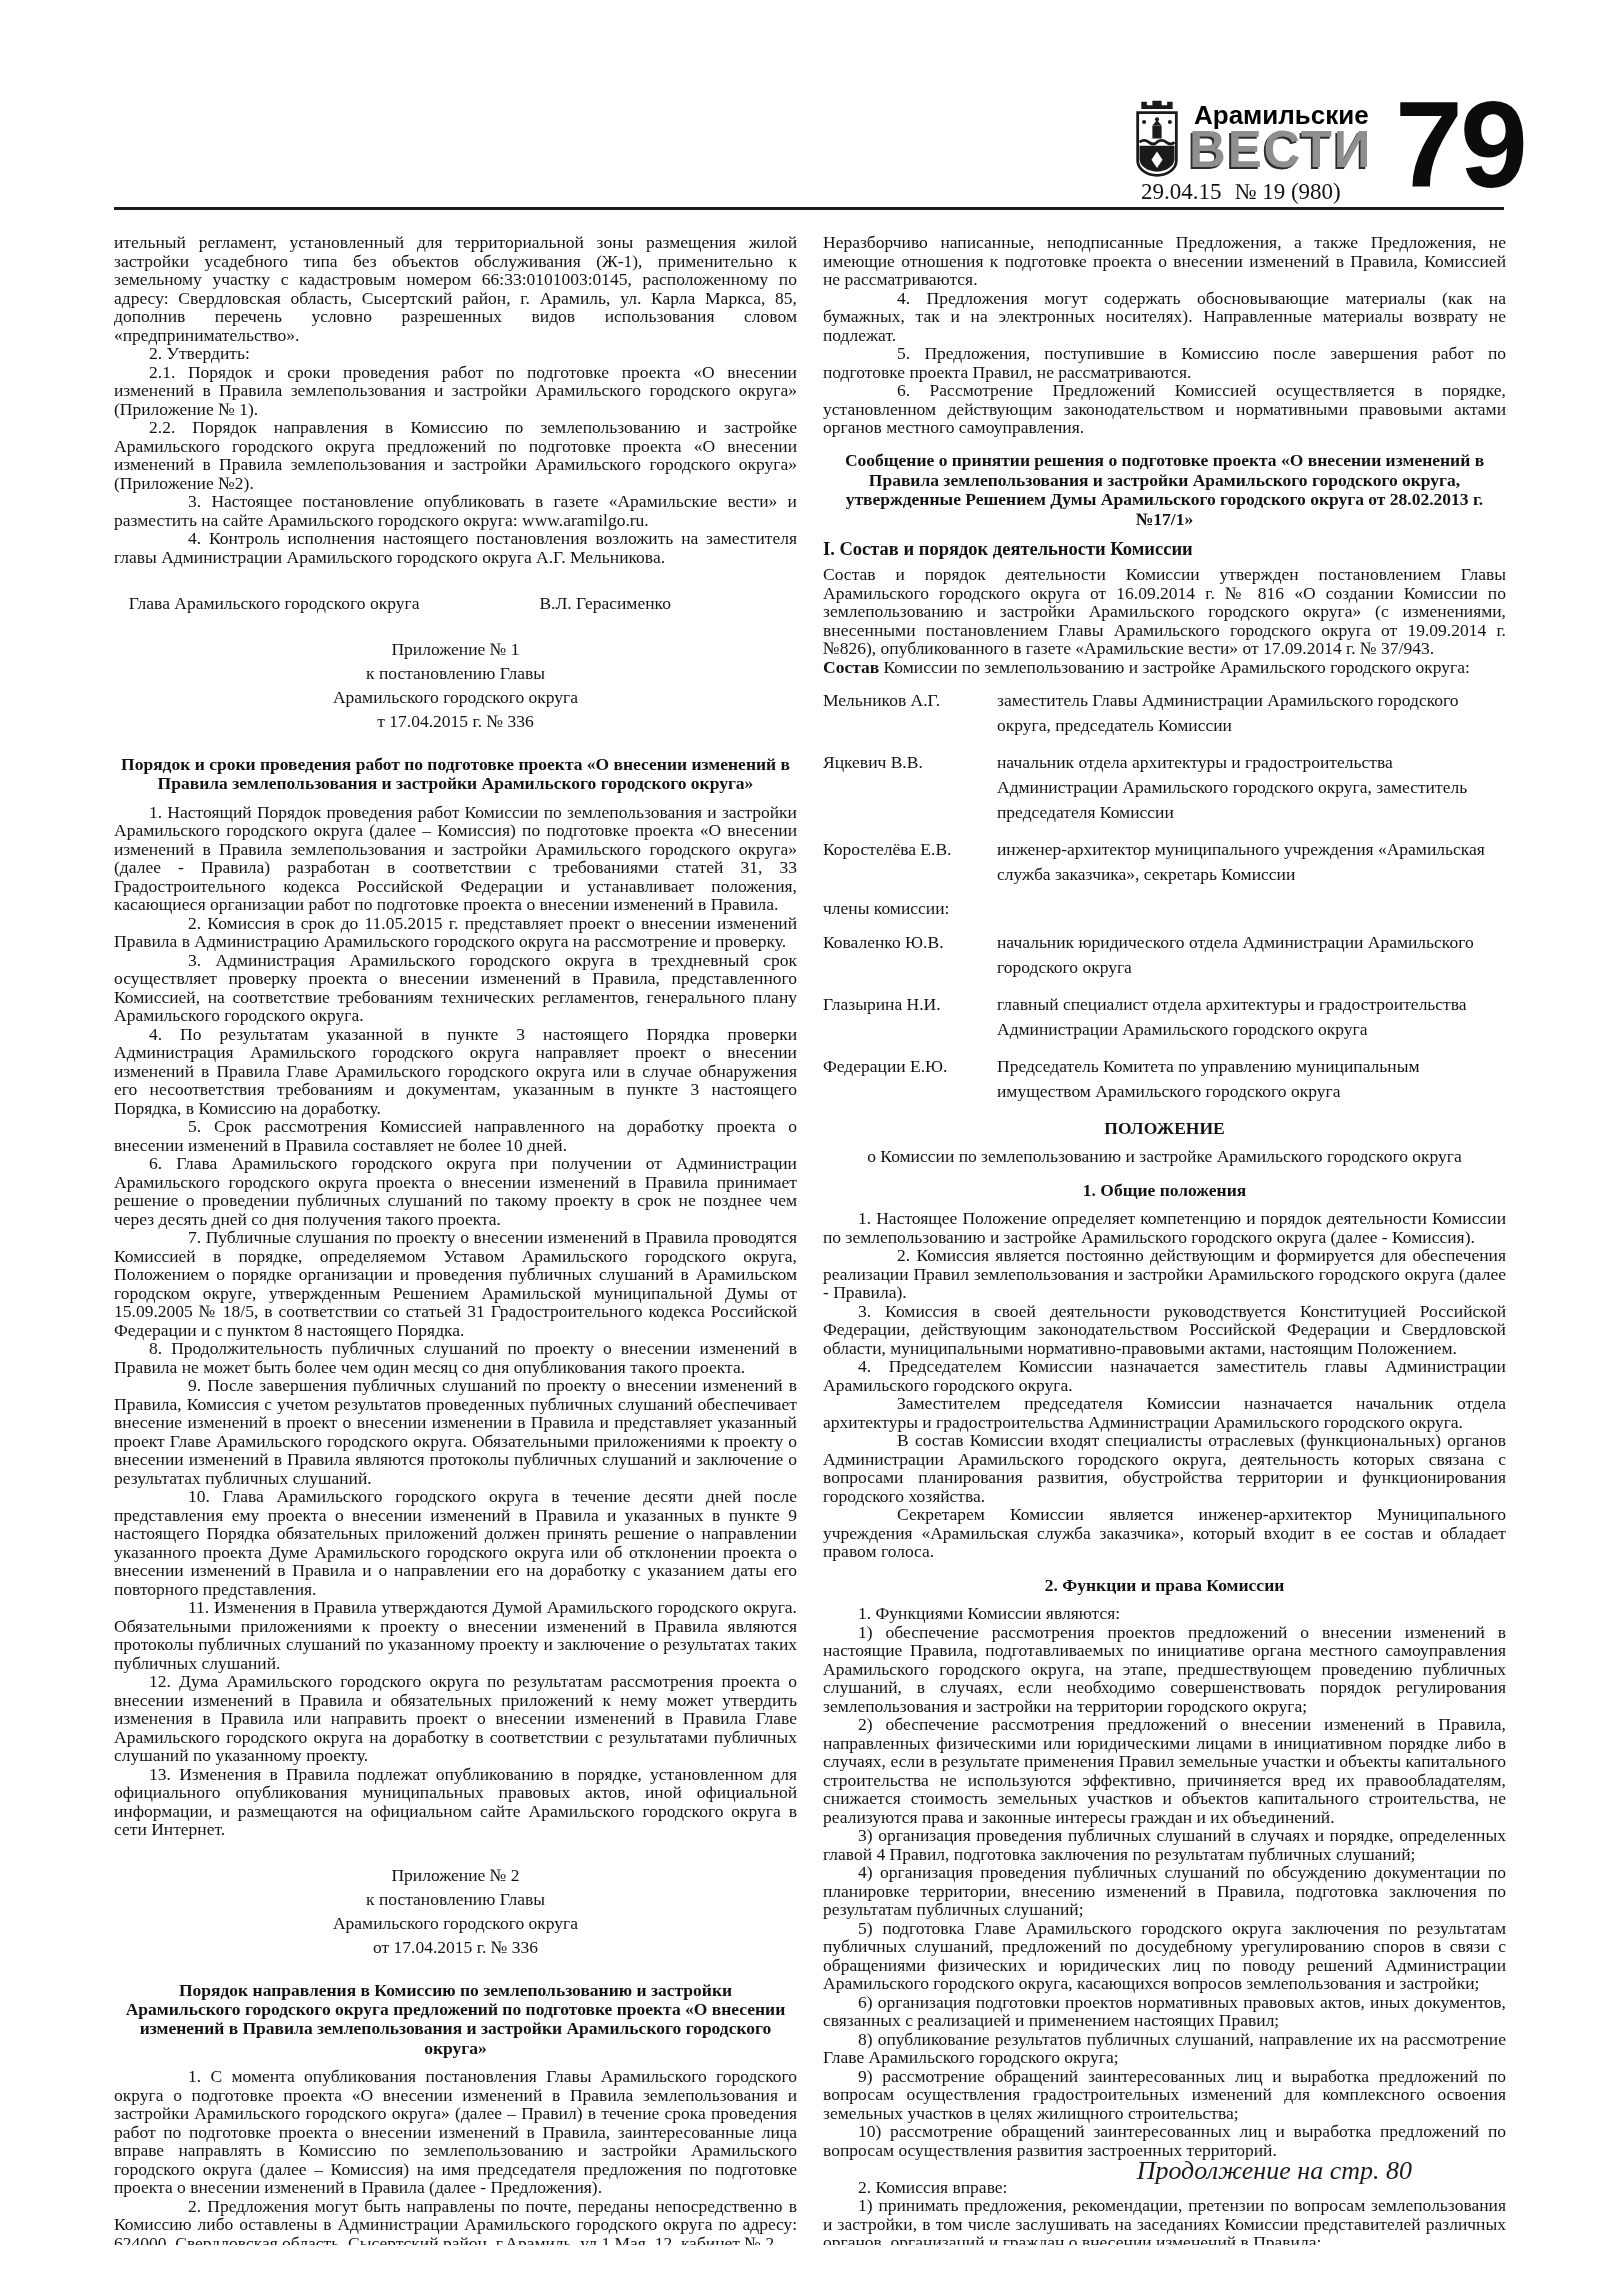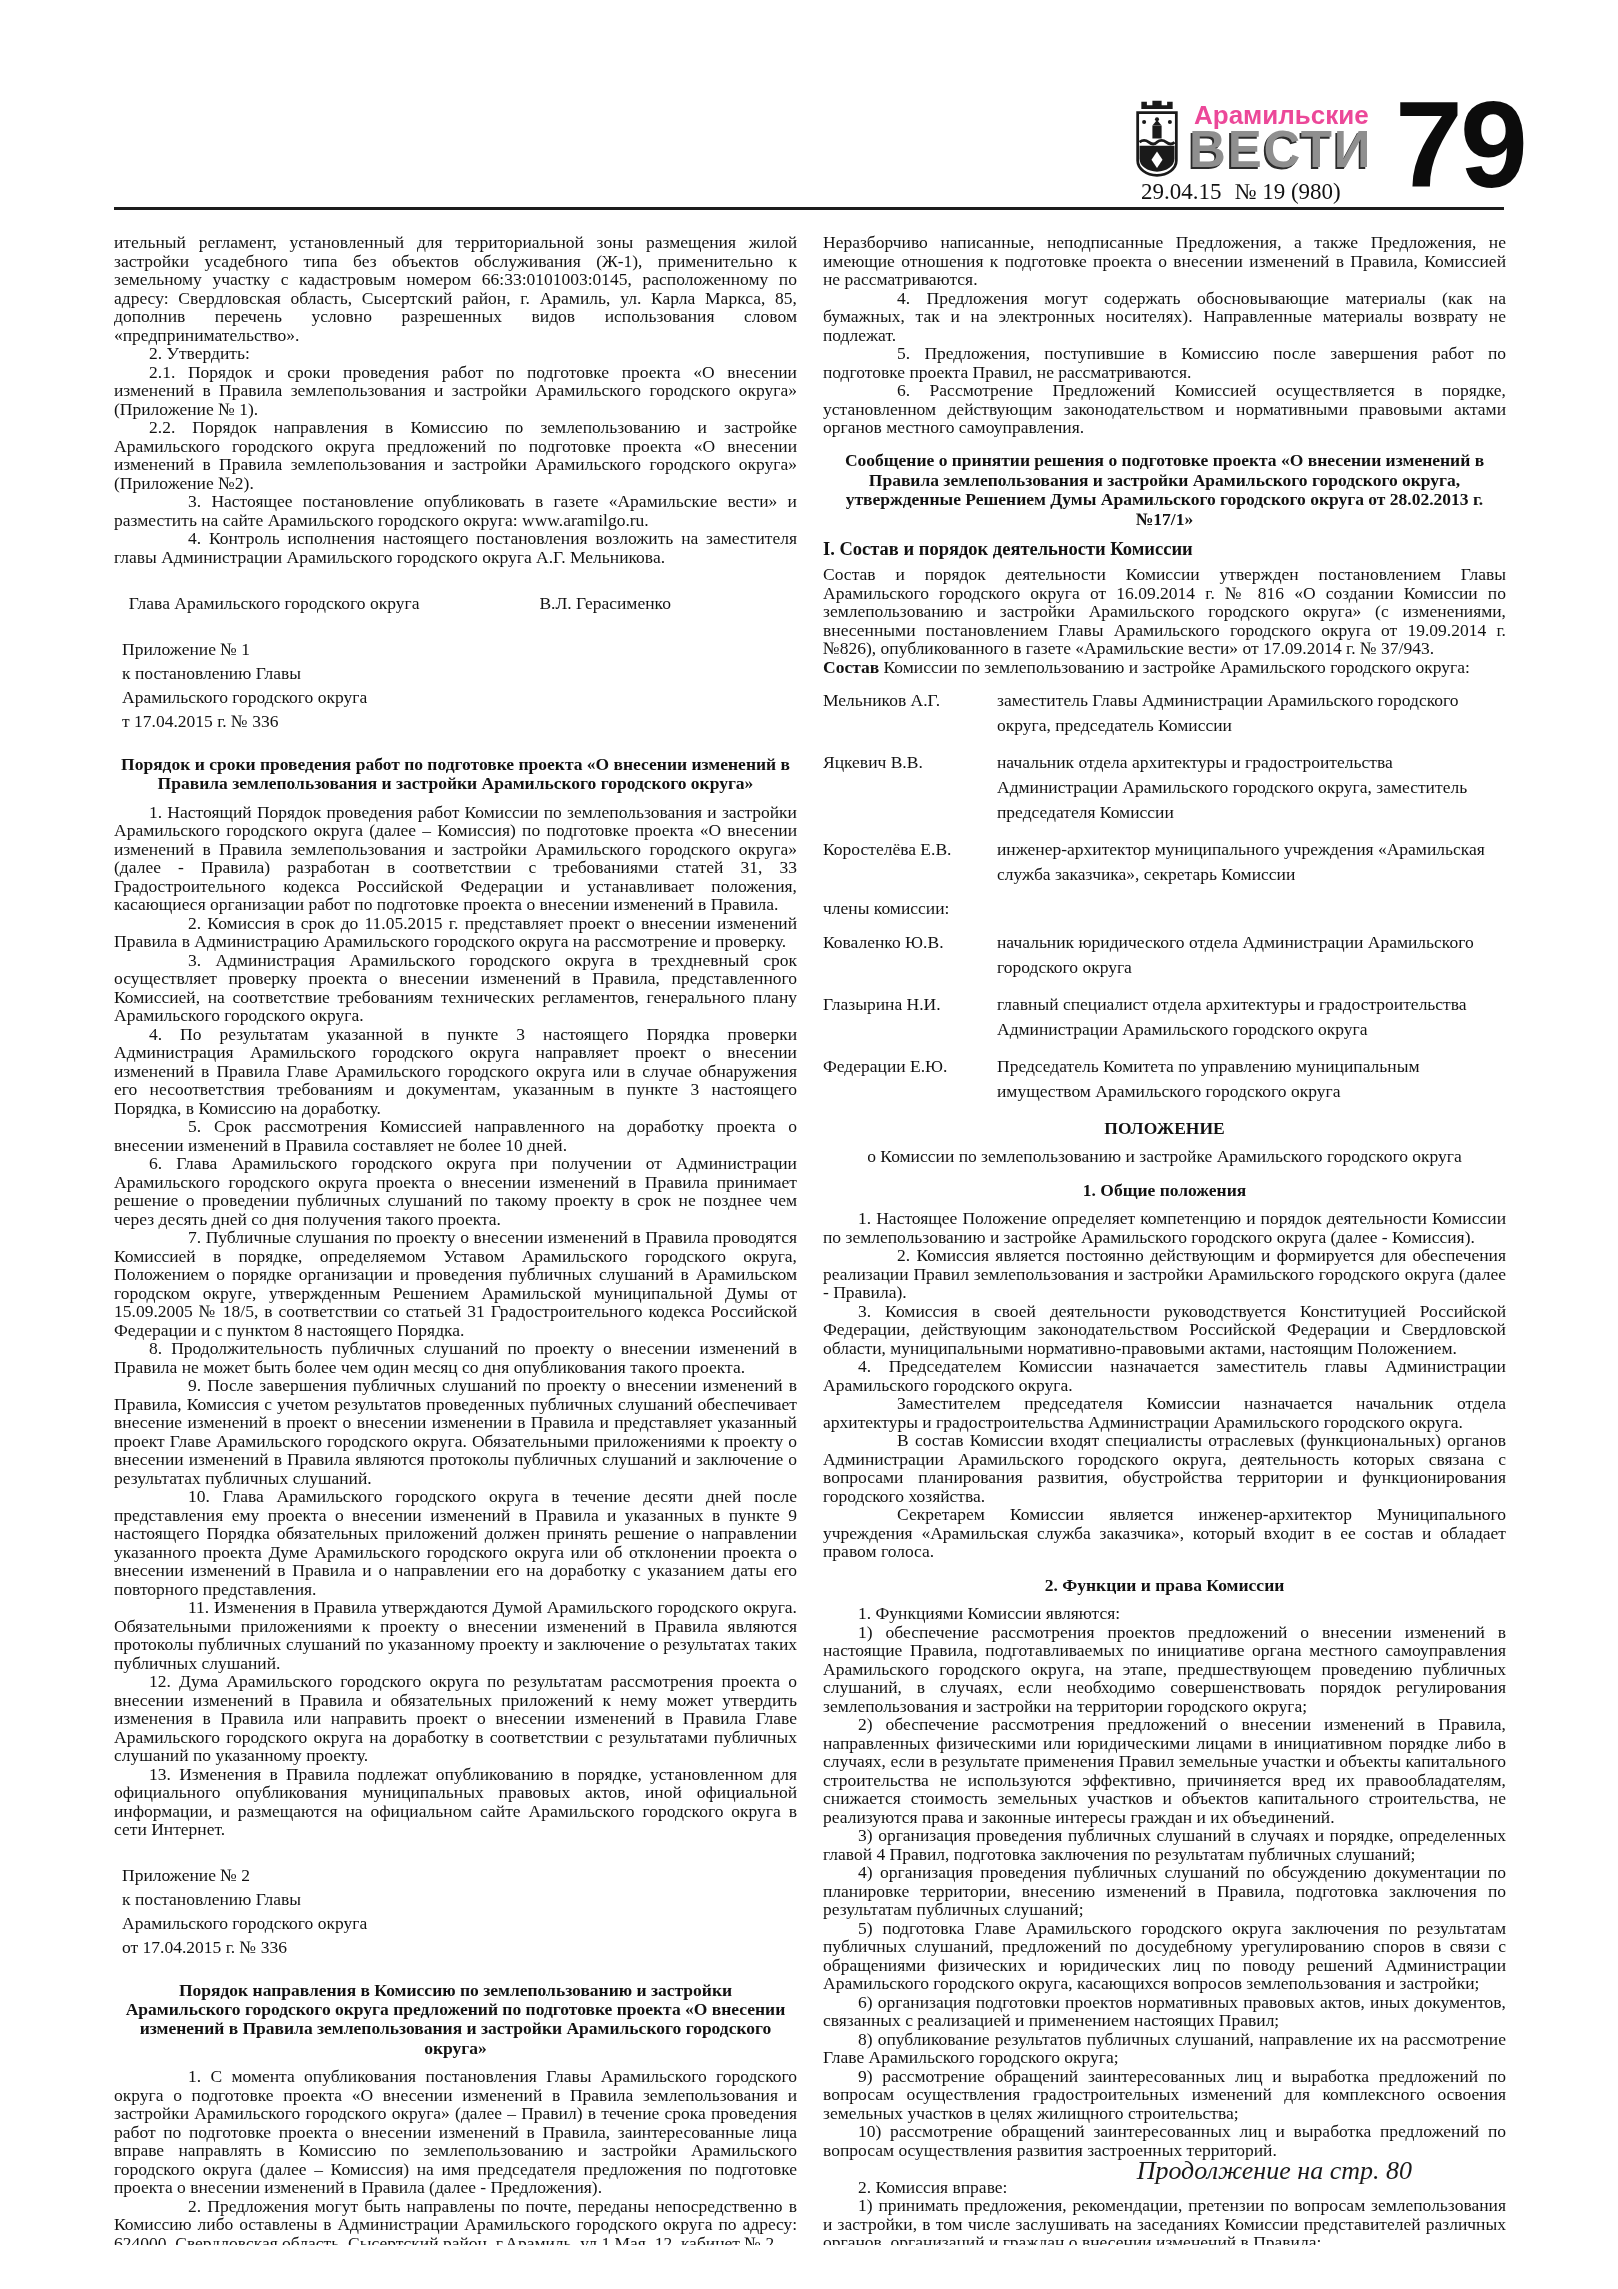--- a/index.html
+++ b/index.html
@@ -5,21 +5,21 @@
   html,body { margin:0; padding:0; background:#ffffff; }
   .page {
     position:relative; width:1619px; height:2290px; background:#ffffff;
     font-family:"Liberation Serif", serif; color:#121212; overflow:hidden;
   }
   
   .rule { position:absolute; left:114px; top:207px; width:1390px; height:2.8px; background:#1c1c1c; }
   .logo { position:absolute; left:1132px; top:98px; width:50px; height:81px; }
   .np-name1 {
     position:absolute; left:1194px; top:100px;
-    font-family:"Liberation Sans", sans-serif; font-weight:bold; font-size:26px; color:#ec4899;
+    font-family:"Liberation Sans", sans-serif; font-weight:bold; font-size:26px; color:#000000;
   }
   .np-name2 {
     position:absolute; left:1189px; top:124px;
     font-family:"Liberation Sans", sans-serif; font-weight:bold; font-size:51px; line-height:51px;
     color:#8f8f8f; letter-spacing:1.8px; text-shadow:-1.8px 1.8px 0 #2b2b2b;
   }
   .date-line { position:absolute; left:1141px; top:179px; font-size:23px; color:#111; white-space:nowrap; }
   .date-line span { margin-right:13px; }
   .page-num {
     position:absolute; left:1395px; top:48px;
@@ -29,21 +29,21 @@
   
   .columns { position:absolute; left:114px; top:233px; width:1392px; display:flex; gap:26px; }
   .col { width:683px; height:2012px; overflow:hidden; font-size:17.5px; line-height:18.5px; text-align:justify; }
   .col p { margin:0; }
   .p  { text-indent:35px; }
   .p2 { text-indent:74px; }
   .p0 { text-indent:0; }
   .h  { font-weight:bold; text-align:center; margin:14.8px 5.5px 9.2px; line-height:19.4px; }
   .hl { font-weight:bold; text-align:left; margin:11px 0 7px; font-size:18.5px; }
   .center { text-align:center; margin:0 0 5.5px; }
-  .right-block { text-align:left; line-height:24px; margin:24px 8px 22px; }
+  .right-block { text-align:center; line-height:24px; margin:24px 8px 22px; }
   .sig { display:flex; margin:28px 0 10px; padding-left:14.8px; }
   .sig .sig-right { margin-left:120px; }
   .member { display:flex; line-height:25px; margin:12px 0; text-align:left; }
   .m-name { flex:0 0 174px; }
   .m-role { flex:1; }
   .label-row { margin:11px 0 0; text-align:left; }
   .continuation {
     position:absolute; right:207px; top:2156px;
     font-style:italic; font-size:26px; color:#1a1a1a; white-space:nowrap;
   }

